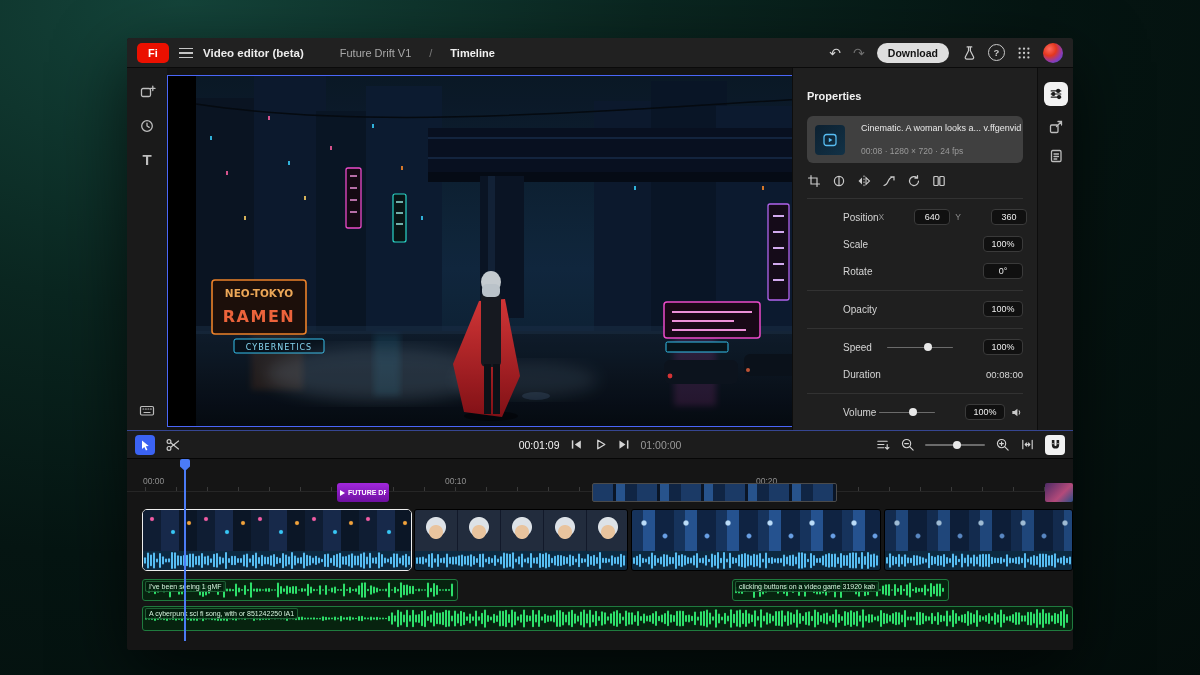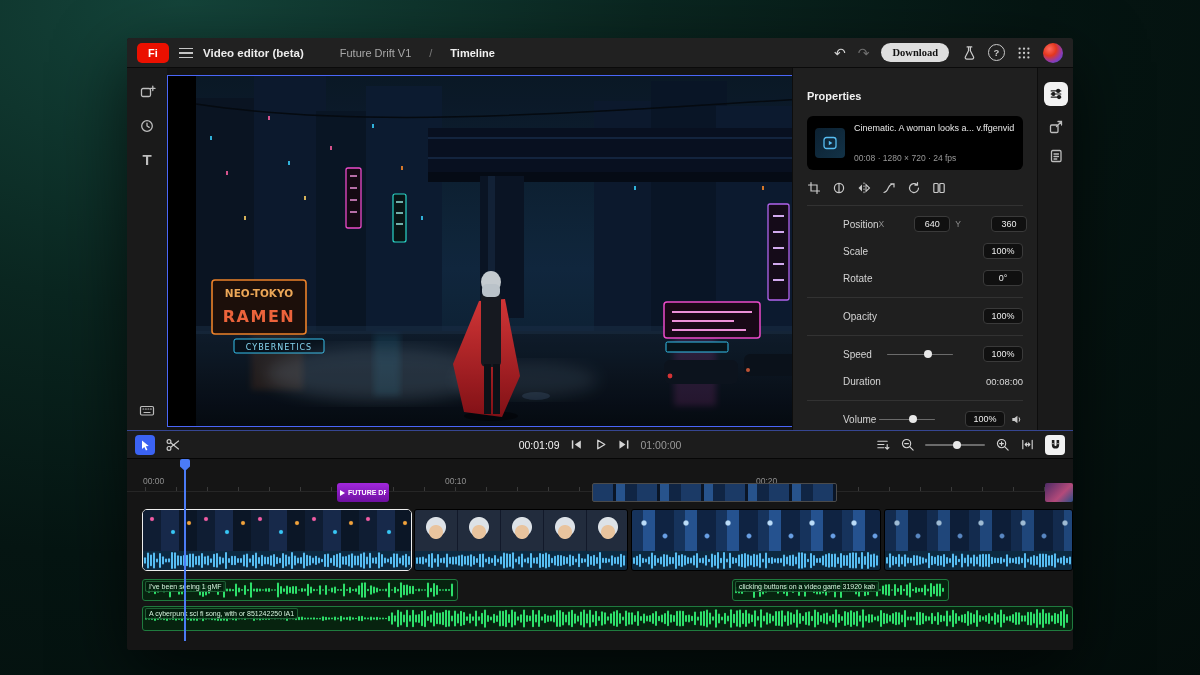--- a/index.html
+++ b/index.html
@@ -14,45 +14,45 @@
   .logo{width:32px;height:20px;border-radius:5px;background:#eb1000;color:#fff;font-weight:bold;
     font-size:11px;display:flex;align-items:center;justify-content:center;}
   .hamburger{width:14px;height:10px;background:repeating-linear-gradient(to bottom,#c6c6c6 0 1.4px,transparent 1.4px 4.3px);cursor:pointer;}
   .app-title{color:#ececec;font-size:11.5px;font-weight:bold;}
   .breadcrumb{margin-left:26px;font-size:11px;display:flex;gap:18px;align-items:center;}
   .bc-proj{color:#a8a8a8;} .bc-sep{color:#7c7c7c;} .bc-page{color:#f0f0f0;font-weight:bold;}
   .topbar-right{margin-left:auto;display:flex;align-items:center;gap:12px;}
   .tb-ic{color:#d2d2d2;font-size:14px;line-height:1;cursor:pointer;}
   .tb-ic.redo{color:#6f6f6f;}
   .download{background:#dedede;color:#111;font-size:10.5px;font-weight:bold;border:none;
-    padding:4px 11px;border-radius:12px;cursor:pointer;font-family:Liberation Serif, serif;}
+    padding:4px 11px;border-radius:12px;cursor:pointer;font-family:Liberation Sans, sans-serif;}
   .help-circle{width:15px;height:15px;border:1.3px solid #c9c9c9;border-radius:50%;color:#c9c9c9;
     font-size:9.5px;font-weight:bold;display:flex;align-items:center;justify-content:center;}
   .avatar{width:20px;height:20px;border-radius:50%;
     background:radial-gradient(circle at 32% 30%, #ff6a5e 0%, #e3371e 35%, #8e3ab2 65%, #2e56d8 100%);}
   
   .bodyrow{position:relative;height:362px;background:#141414;}
   .left-rail{position:absolute;left:0;top:0;width:40px;height:100%;background:#1a1a1a;
     display:flex;flex-direction:column;align-items:center;padding-top:16px;gap:17px;box-sizing:border-box;}
   .rail-ic{color:#bdbdbd;cursor:pointer;}
   .text-tool{color:#bdbdbd;font-size:15px;font-weight:bold;cursor:pointer;}
   .kbd-ic{position:absolute;bottom:12px;left:50%;transform:translateX(-50%);}
   .preview{position:absolute;left:40px;top:7px;width:620px;height:350px;border:1px solid #4a66f8;
     background:#000;box-sizing:content-box;cursor:pointer;padding-left:28px;}
   .preview svg{display:block;width:100%;height:100%;}
   svg text{font-family:"DejaVu Sans","Liberation Sans",sans-serif;}
   
   .props{position:absolute;left:665px;top:0;width:245px;height:100%;background:#1f1f1f;
     padding:0 14px;box-sizing:border-box;border-left:1px solid #0d0d0d;}
   .props-title{color:#f0f0f0;font-size:11px;font-weight:bold;margin-top:22px;}
-  .clip-card{margin-top:14px;background:#000000;border-radius:6px;padding:7px 8px;display:flex;gap:9px;align-items:center;cursor:pointer;}
+  .clip-card{margin-top:14px;background:#404040;border-radius:6px;padding:7px 8px;display:flex;gap:16px;align-items:center;cursor:pointer;}
   .clip-thumb{width:30px;height:30px;border-radius:4px;background:linear-gradient(135deg,#0c2030,#123247);
     display:flex;align-items:center;justify-content:center;flex:0 0 auto;}
   .cc-name{color:#e9e9e9;font-size:9px;white-space:nowrap;overflow:hidden;max-width:160px;}
-  .cc-meta{color:#999;font-size:8.5px;margin-top:20px;}
+  .cc-meta{color:#999;font-size:8.5px;margin-top:13px;}
   .quick-icons{display:flex;gap:11px;margin-top:11px;color:#c9c9c9;}
   .quick-icons svg{cursor:pointer;}
   .pdivider{border:none;border-top:1px solid #323232;margin:10px 0 0 0;}
   .prow{display:flex;align-items:center;justify-content:space-between;margin-top:9px;height:18px;}
   .plabel{color:#d4d4d4;font-size:10px;padding-left:36px;}
   .pctrls{display:flex;align-items:center;gap:5px;}
   .axis{color:#8e8e8e;font-size:8.5px;}
   .pbox{min-width:40px;height:16px;background:#101010;border:1px solid #3a3a3a;border-radius:4px;
     color:#ececec;font-size:9px;display:flex;align-items:center;justify-content:center;padding:0 4px;box-sizing:border-box;cursor:text;margin-left:25px;}
   .pval{color:#d9d9d9;font-size:9.5px;}

